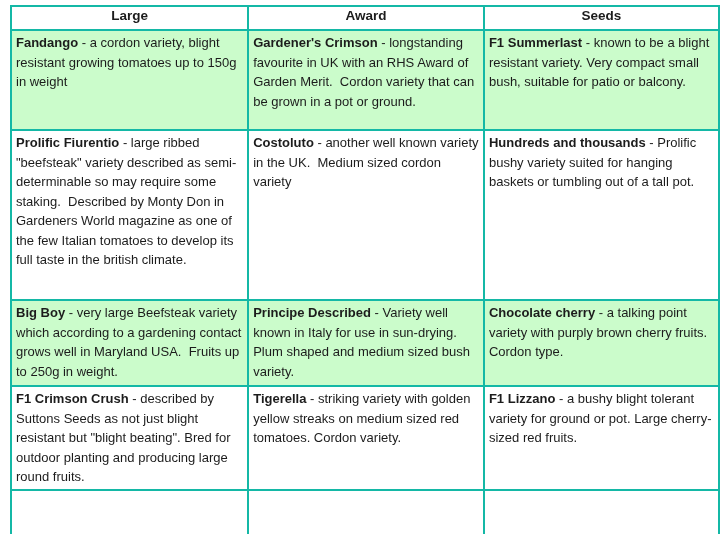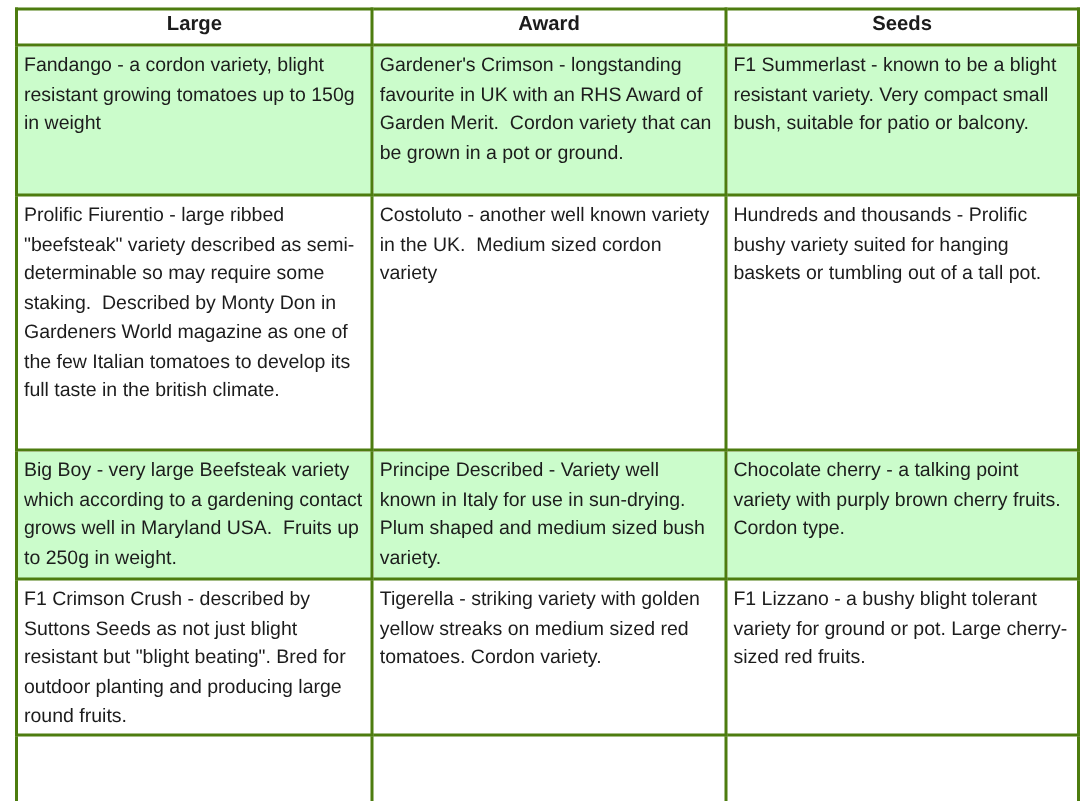--- a/index.html
+++ b/index.html
@@ -18,42 +18,42 @@
   table.varieties {
     position: absolute;
     left: 10px;
     top: 5px;
     width: 710px;
     border-collapse: collapse;
     table-layout: fixed;
   }
   table.varieties th,
   table.varieties td {
-    border: 2px solid #4d7c0f;
+    border: 2px solid #14b8a6;
     color: #1c1c1c;
     vertical-align: top;
     overflow: hidden;
   }
   table.varieties th {
     height: 20px;
     padding: 1px 2px;
     font-size: 13.5px;
     font-weight: bold;
     text-align: center;
     background: #ffffff;
   }
   table.varieties td {
     padding: 2px 3px 2px 4px;
     font-size: 13px;
     line-height: 19.5px;
     background: #ffffff;
     white-space: pre-wrap;
   }
   tr.green td { background: #cbfccb; }
-  td .vname { font-weight: normal; }
+  td .vname { font-weight: bold; }
   tr.partial td { height: 40px; background: #ffffff; }
   .c1 { width: 33.5%; }
   .c2 { width: 33.3%; }
   .c3 { width: 33.2%; }
 </style>
 </head>
 <body>
 
 <div class="page">
   <table class="varieties">

